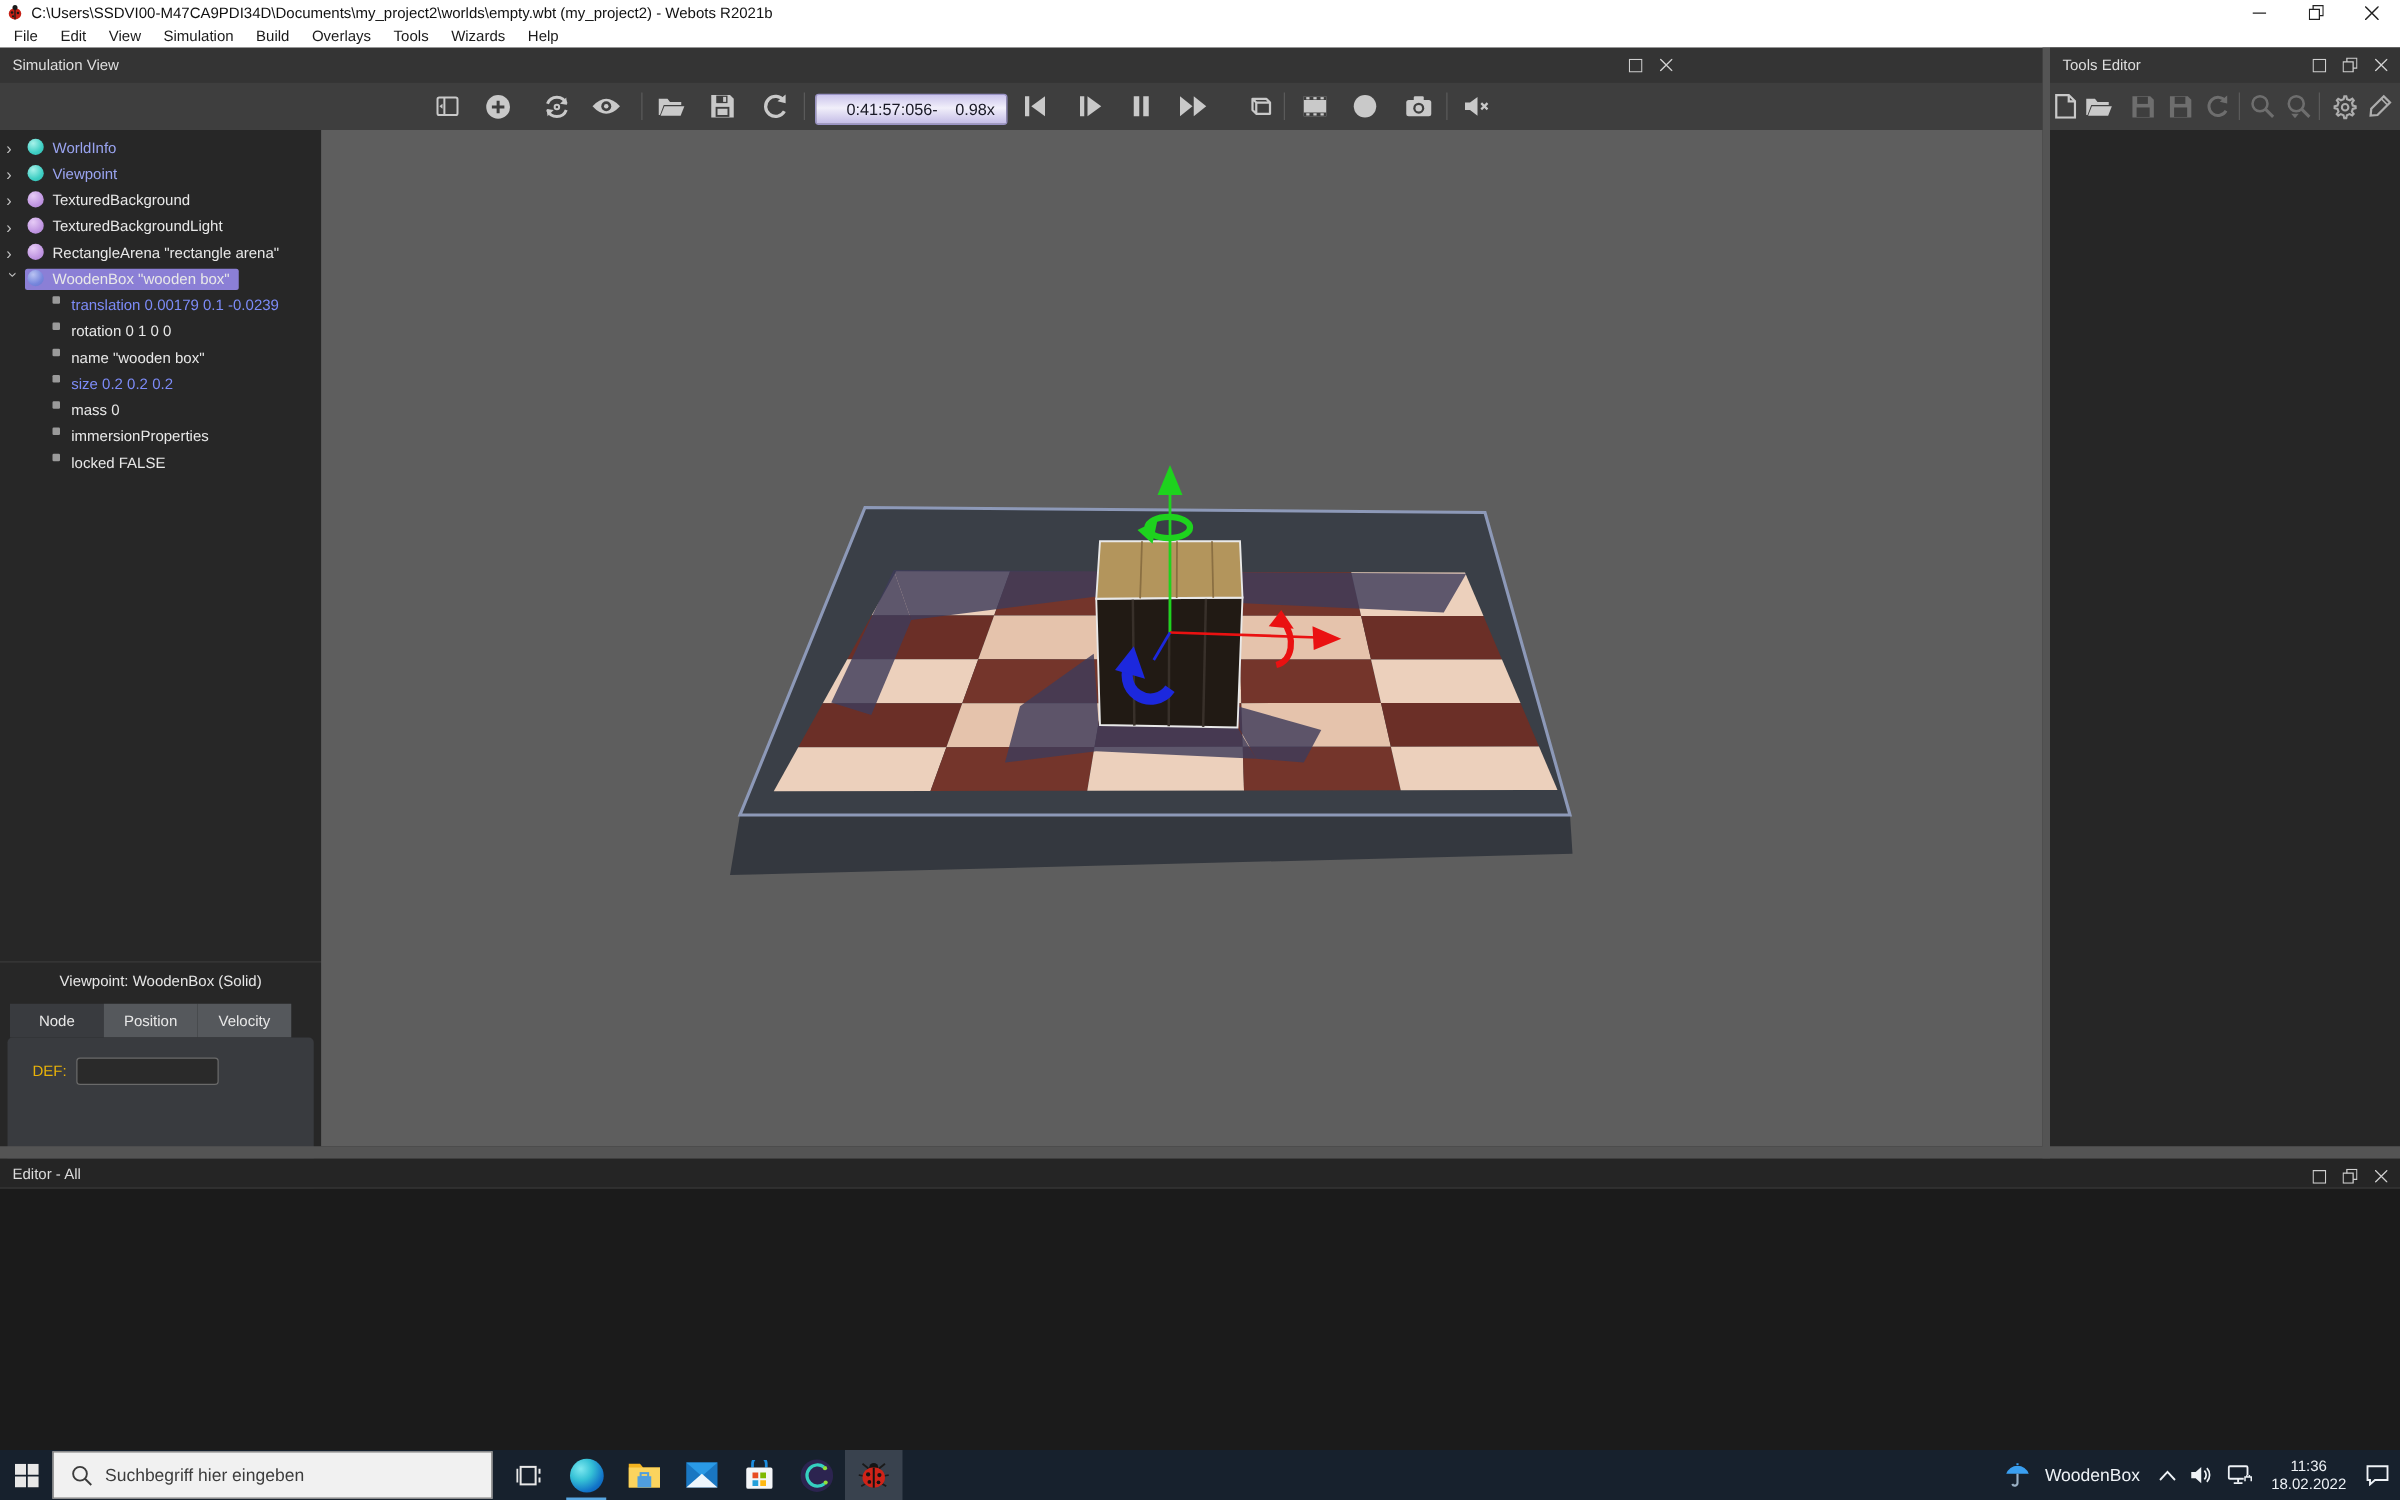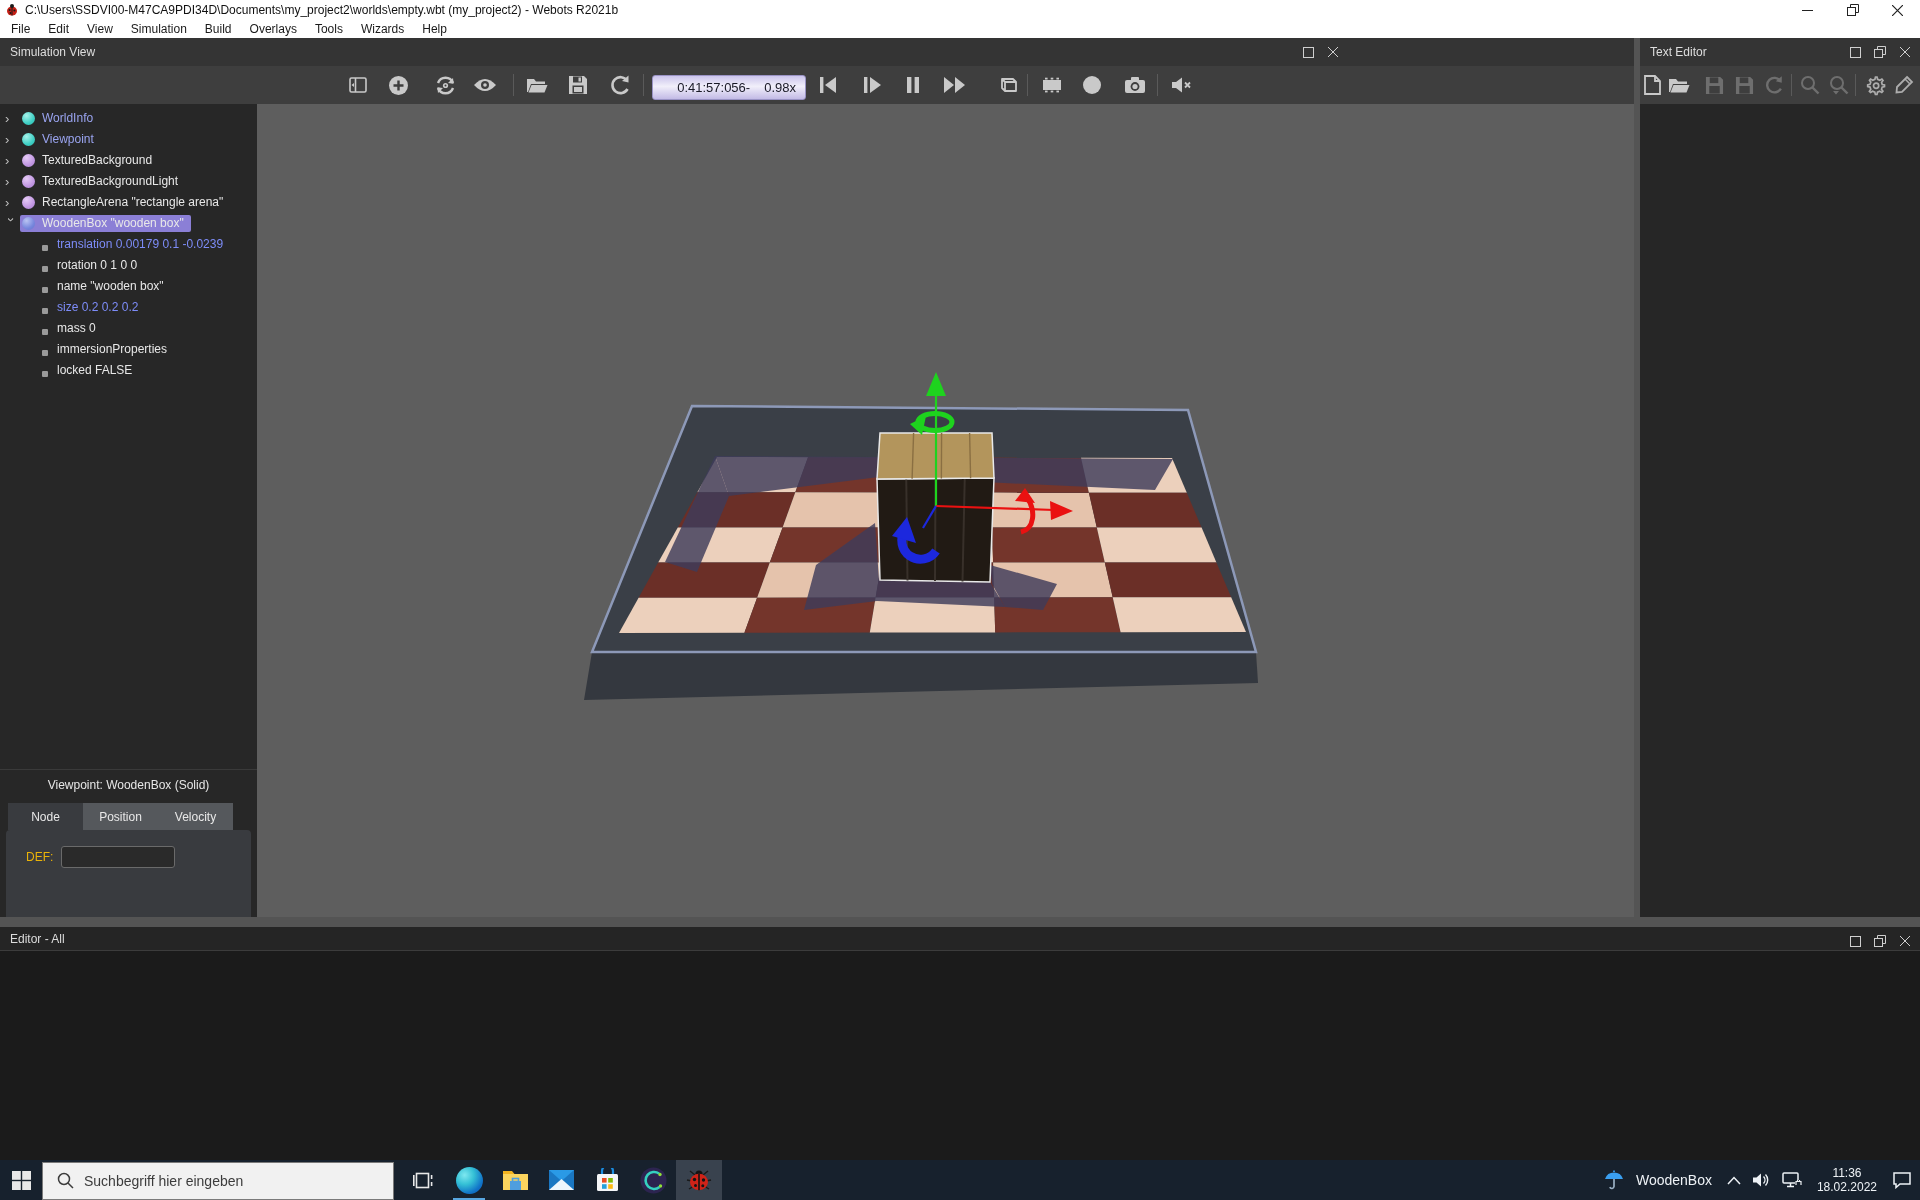--- a/index.html
+++ b/index.html
@@ -38,21 +38,21 @@
   #time-box .tdash { margin-right:14px; }
   #vol-track { position:absolute; left:1222px; top:84px; width:75px; height:2px; background:#c9c9c9; }
   #vol-handle { position:absolute; left:1210px; top:74px; width:11px; height:22px; background:#c9c9c9; border-radius:1px; }
 
   
   #left-panel { left:0; top:104px; width:257px; height:813px; background:#272727; }
   .trow { height:21px; display:flex; align-items:center; padding-left:5px; white-space:nowrap; }
   .trow.field { padding-left:40px; }
   .chev { width:15px; color:#c0c0c0; font-size:13px; display:inline-block; transform-origin:40% 50%; }
   .chev.exp { transform:rotate(90deg); }
-  .twrap { display:flex; align-items:flex-end; padding:1px 7px 2px 2px; border-radius:2px; }
+  .twrap { display:flex; align-items:flex-start; padding:1px 7px 2px 2px; border-radius:2px; }
   .twrap.selected { background:var(--accent_selection); }
   .ticon { display:inline-block; margin-right:7px; }
   .ticon.cyan, .ticon.purple, .ticon.blue { width:13px; height:13px; border-radius:50%; }
   .ticon.cyan { background:radial-gradient(circle at 35% 28%, #a7f2ea, #3ecfc4 60%, #2fb4aa); }
   .ticon.purple { background:radial-gradient(circle at 35% 28%, #e6cbf6, #c197e2 60%, #a97fd0); }
   .ticon.blue { background:radial-gradient(circle at 35% 28%, #b9c3f2, #7787dd 60%, #6273cc); }
   .ticon.field { width:6px; height:6px; border-radius:1px; background:#9a9a9a; margin-right:9px; }
   .tlabel.white { color:#e8e8e8; }
   .tlabel.periwinkle { color:var(--node_tint_blue); }
   .tlabel.blue { color:var(--param_text_blue); }
@@ -72,21 +72,21 @@
   #editor-content { left:1640px; top:104px; width:280px; height:823px; background:#262626; }
   .vsplit { left:1634px; top:38px; width:6px; height:889px; background:#545454; }
   .hsplit { left:0; top:917px; width:1920px; height:10px; background:#545454; }
 
   
   #console-header { left:0; top:927px; width:1920px; height:24px; background:#252525; border-bottom:1px solid #3c3c3c; display:flex; align-items:center; color:#dcdcdc; }
   #console-header .ptitle { margin-left:10px; }
   #console-content { left:0; top:951px; width:1920px; height:209px; background:#1b1b1b; }
 
   
-  #taskbar { left:0; top:1160px; width:1920px; height:40px; background:var(--taskbar_bg); display:flex; align-items:center; }
+  #taskbar { left:0; top:1160px; width:1920px; height:40px; background:var(--taskbar_bg); display:flex; }
   #start-btn { width:42px; height:40px; display:flex; align-items:center; justify-content:center; }
   #search-box { width:352px; height:38px; margin-top:1px; background:#f1f1f1; border:1px solid #7a7a7a; display:flex; align-items:center; }
   #search-box .sicon { margin:0 10px 0 14px; }
   #search-box .stext { color:#3c3c3c; font-size:14px; }
   .tb-slot { width:46px; height:40px; display:flex; align-items:center; justify-content:center; position:relative; }
   .tb-slot.active-app { background:#39424e; }
   .edge-underline { position:absolute; bottom:0; left:7px; width:32px; height:2px; background:var(--edge_underline); }
   #tray { position:absolute; right:8px; top:0; height:40px; display:flex; align-items:center; gap:11px; color:#eef2f6; }
   #weather-label { font-size:14px; margin-right:4px; }
   #clock-block { text-align:center; font-size:12px; line-height:14px; margin:0 4px; }
@@ -149,21 +149,21 @@
       <div class="menu-item">Edit</div>
       <div class="menu-item">View</div>
       <div class="menu-item">Simulation</div>
       <div class="menu-item">Build</div>
       <div class="menu-item">Overlays</div>
       <div class="menu-item">Tools</div>
       <div class="menu-item">Wizards</div>
       <div class="menu-item">Help</div>
     </div>
   <div id="editor-header" class="abs panel-header">
-    <span class="ptitle">Text Editor</span>
+    <span class="ptitle">Tools Editor</span>
     <div class="phbtns">
       <div class="phbtn">
           <svg width="11" height="11" viewBox="0 0 11 11">
             <rect x="0.5" y="0.5" width="10" height="10" fill="none" stroke="#cfcfcf"></rect>
           </svg>
         </div>
       <div class="phbtn">
           <svg width="12" height="12" viewBox="0 0 12 12">
             <rect x="0.5" y="3.5" width="8" height="8" fill="none" stroke="#cfcfcf"></rect>
             <path d="M3.5 3.5 V0.5 H11.5 V8.5 H8.5" fill="none" stroke="#cfcfcf"></path>

